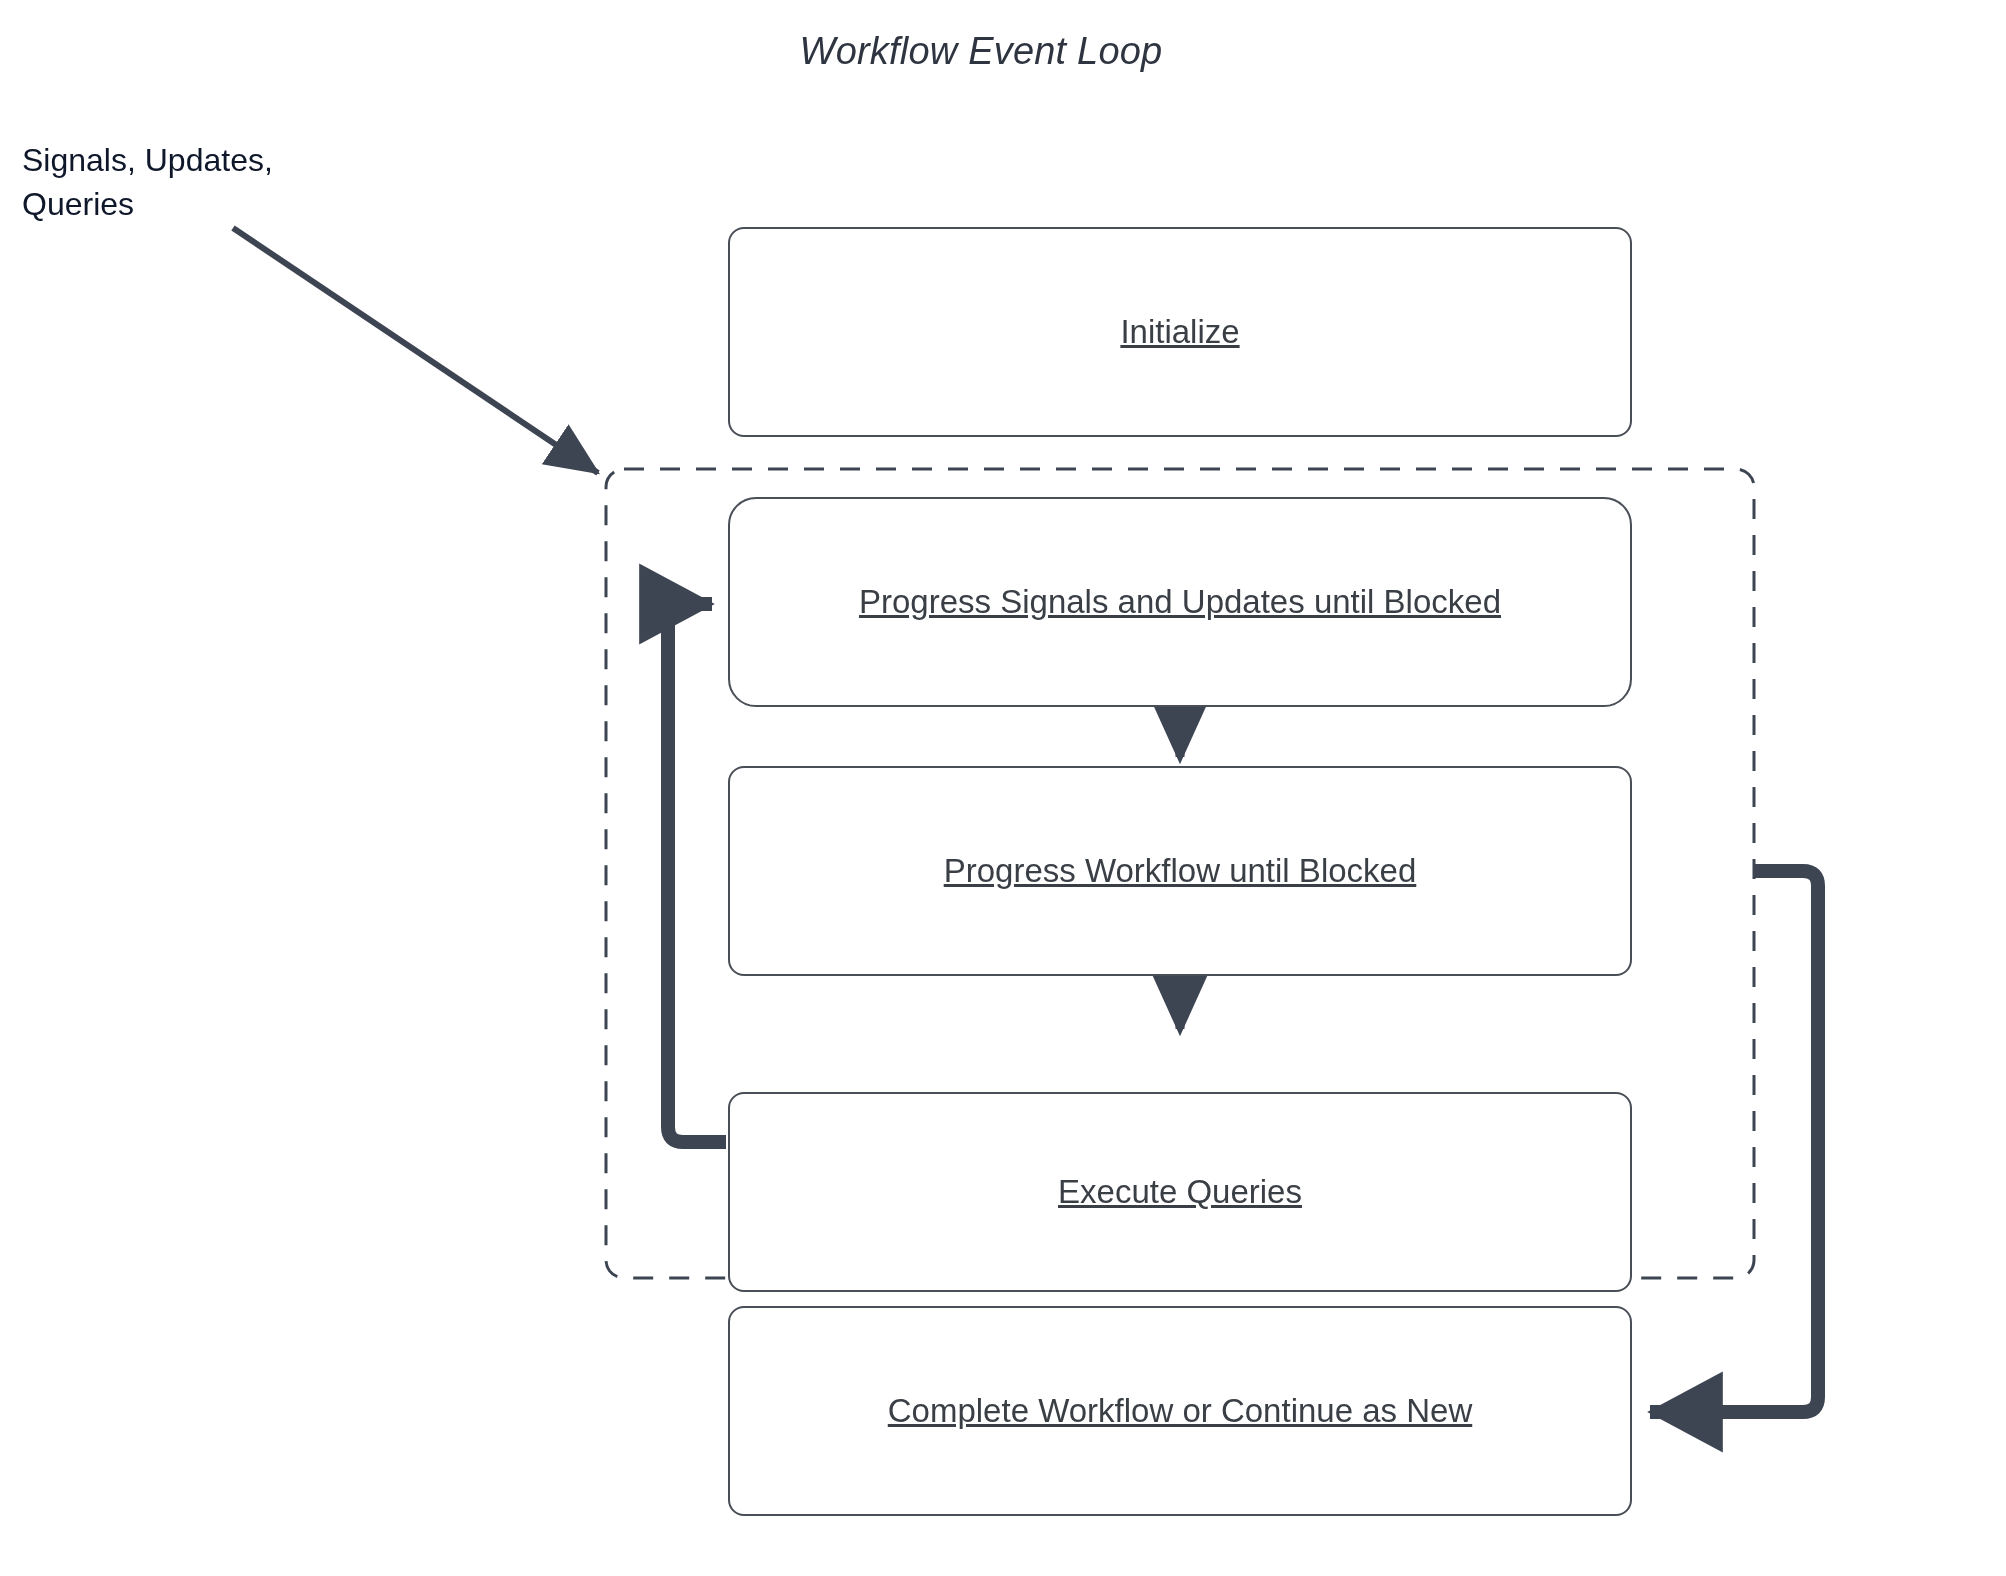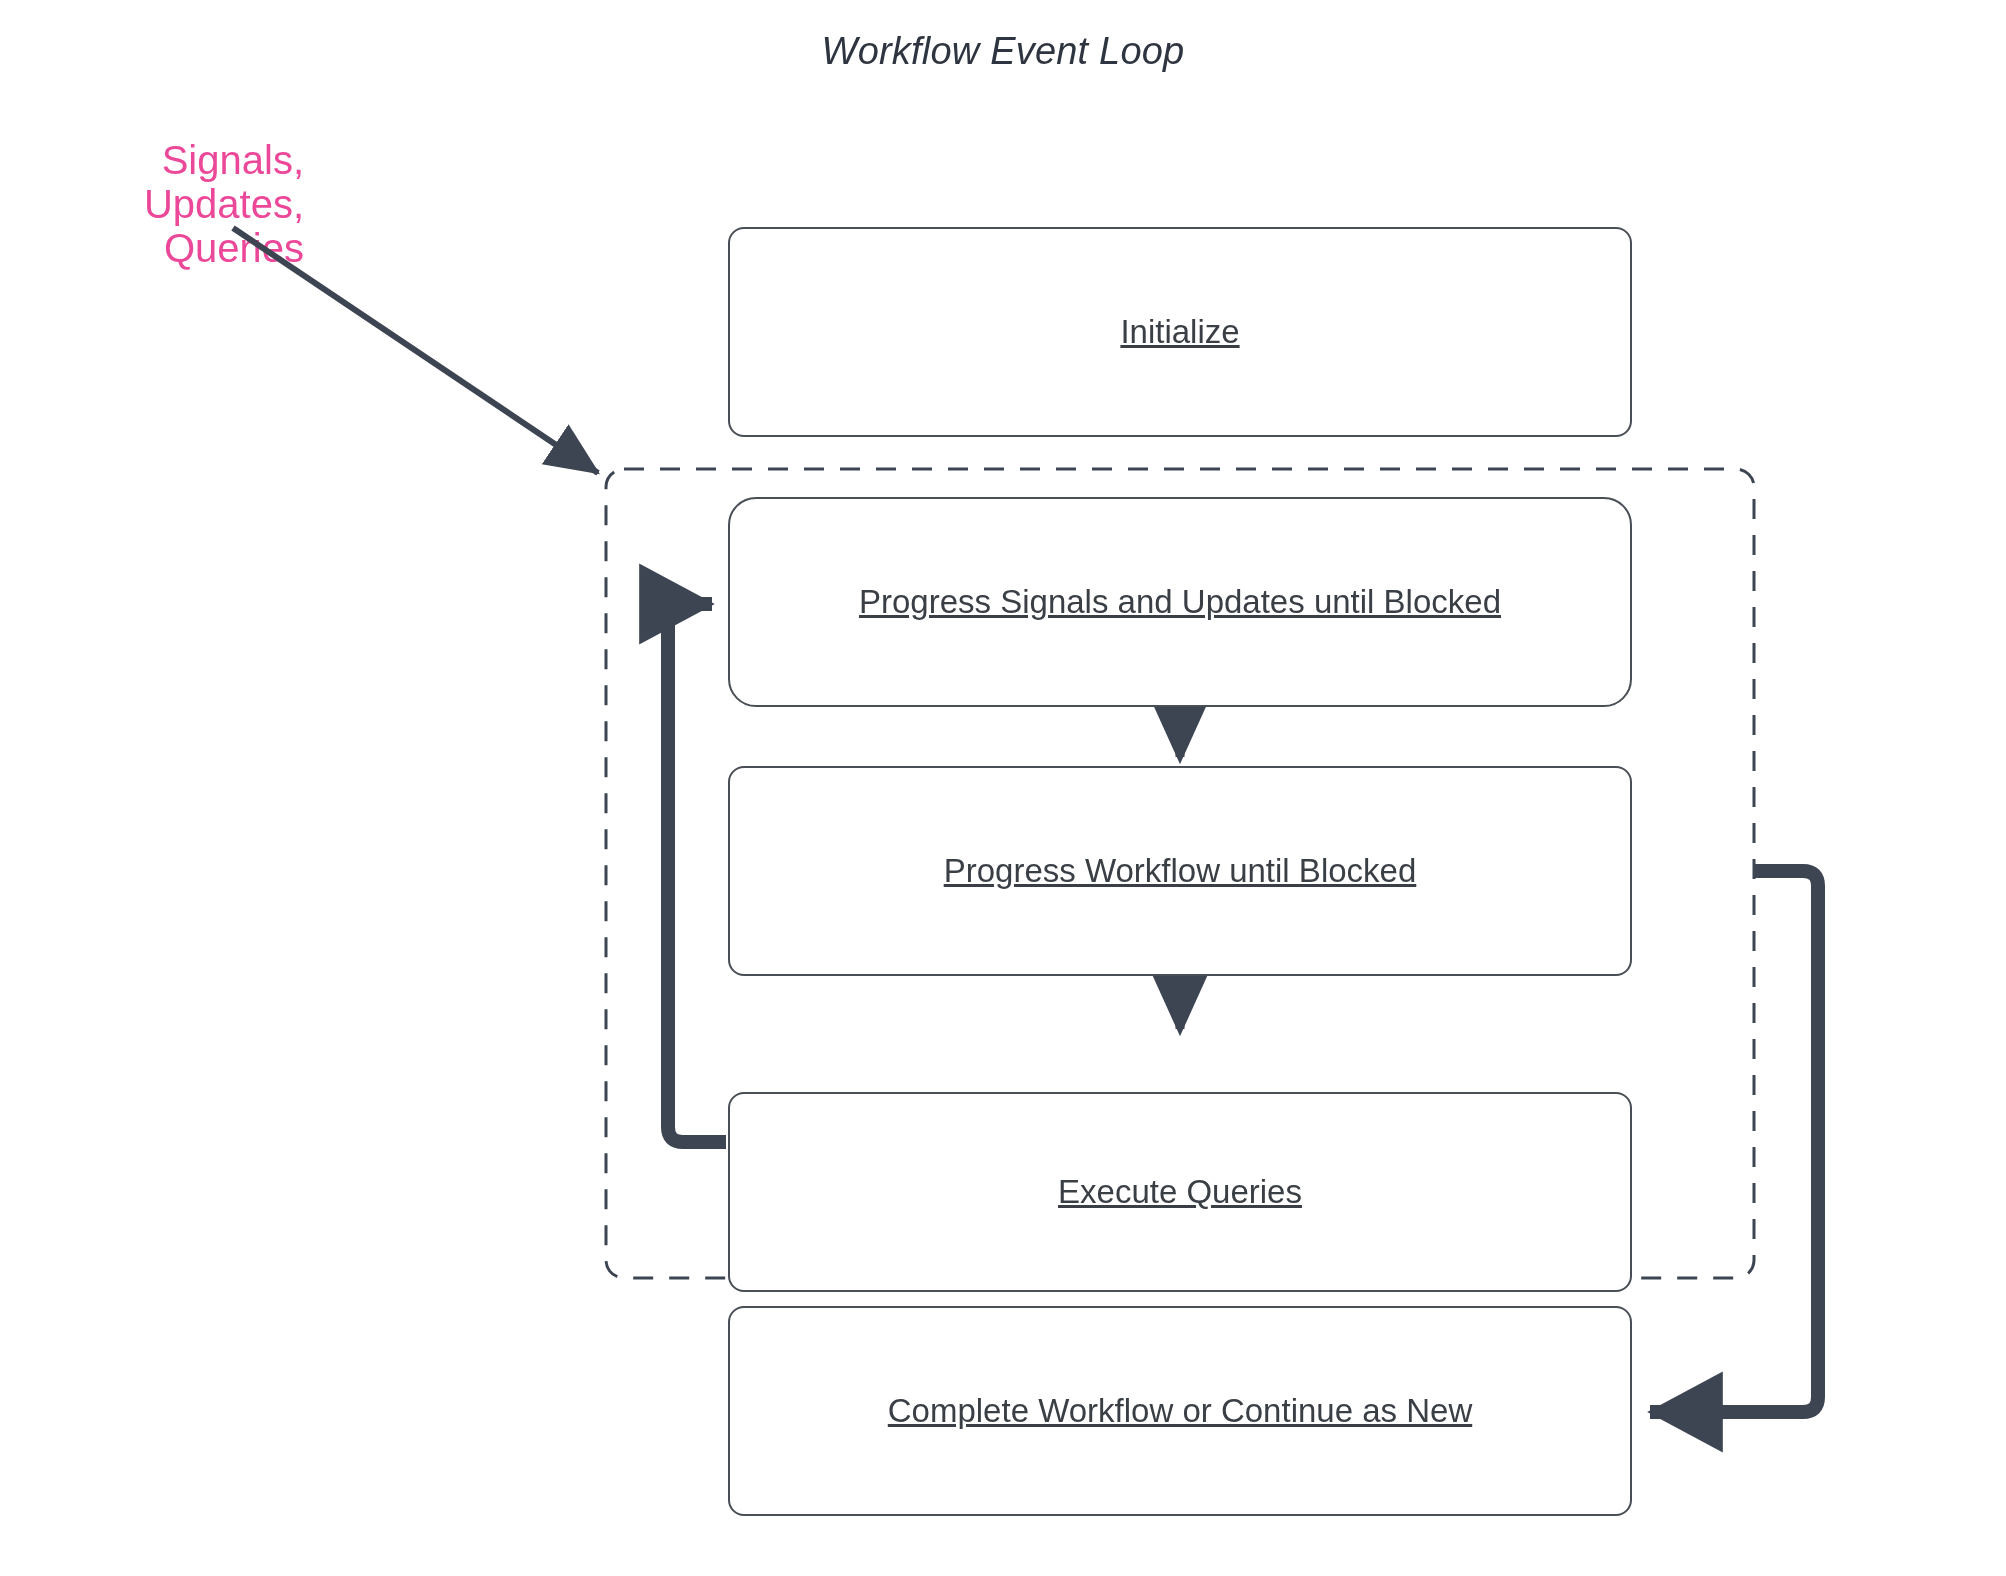--- a/index.html
+++ b/index.html
@@ -36,33 +36,32 @@
   .diagram-title {
     position: absolute;
     left: 0;
     top: 30px;
     width: 1962px;
     text-align: center;
     font-size: 38px;
     font-style: italic;
     color: #2f3540;
     letter-spacing: 0.2px;
-    margin-left: 22px;
   }
 
   
   .input-label {
     position: absolute;
     left: 22px;
     top: 138px;
     width: 282px;
-    text-align: right;
-    font-size: 40px;
+    text-align: left;
+    font-size: 32px;
     line-height: 44px;
-    color: #ec4899;
+    color: #0f172a;
     white-space: pre-line;
   }
 
   
   .node {
     position: absolute;
     box-sizing: border-box;
     background: #ffffff;
     border: 2px solid #4a4f57;
     border-radius: 16px;

